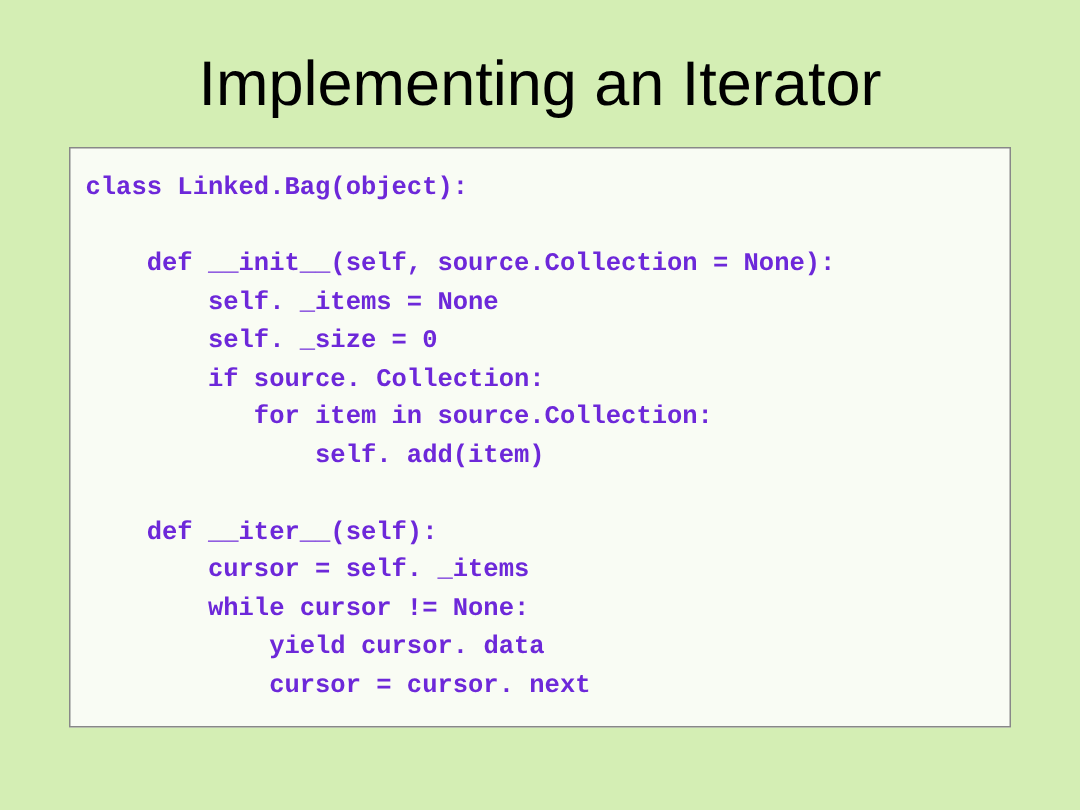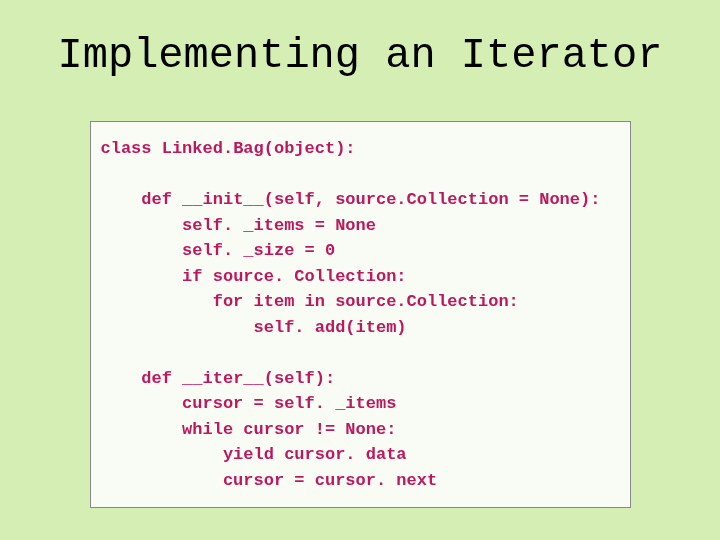--- a/index.html
+++ b/index.html
@@ -16,35 +16,35 @@
   .slide {
     width: 720px;
     height: 540px;
     box-sizing: border-box;
     padding: 0;
   }
   .title {
     font-size: 42px;
     color: #000;
     text-align: center;
-    margin: 32px 0 41px 0;
+    margin: 32px 0 18px 0;
     font-weight: 400;
-    font-family: Liberation Mono, monospace;
+    font-family: Liberation Sans, sans-serif;
   }
   .codebox {
     margin: 0 auto;
-    width: 541px;
+    width: 628px;
     box-sizing: border-box;
     background: #f9fcf4;
     border: 1px solid #888;
     padding: 14px 10px 14px 10px;
     font-family: 'Courier New', Courier, monospace;
     font-size: 17px;
     line-height: 1.5;
-    color: #be185d;
+    color: #6d28d9;
     white-space: pre;
   }
   .kw { font-weight: bold; }
 </style>
 </head>
 <body>
 
 <div class="slide">
   <h1 class="title">Implementing an Iterator</h1>
   <div class="codebox"><span class="kw">class</span><span class="kw"> Linked.Bag(object):</span>

